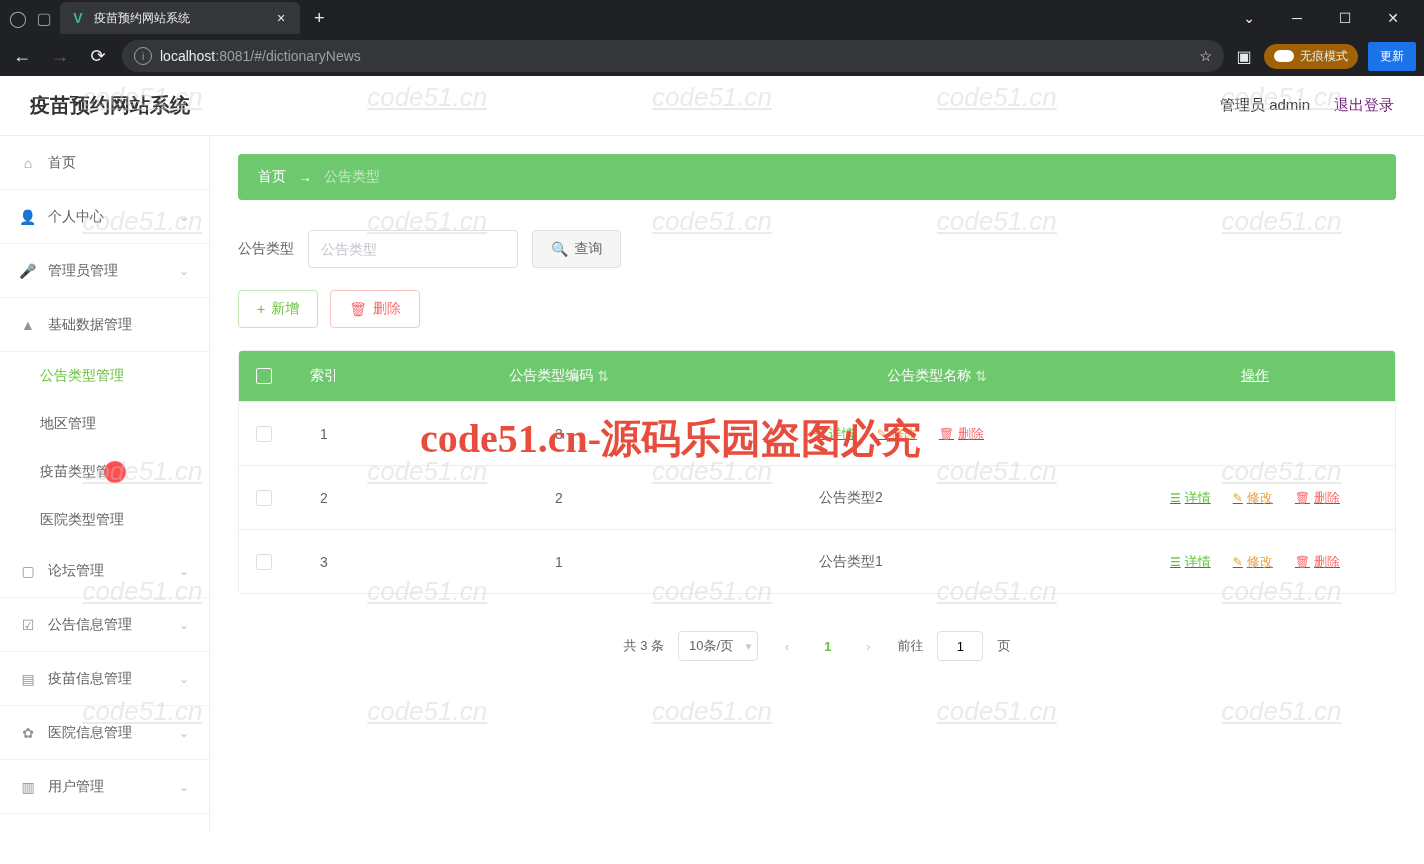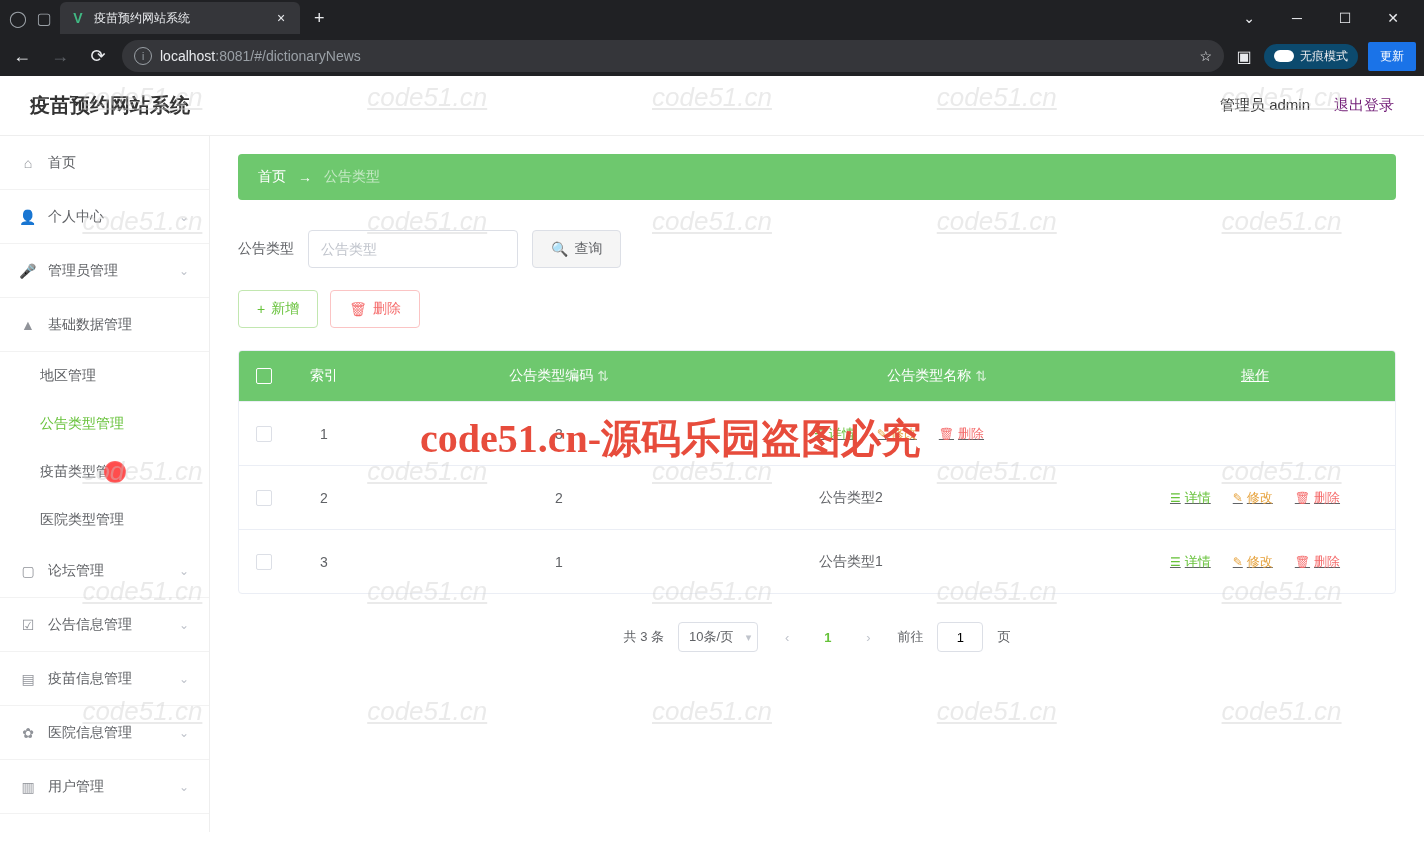--- a/index.html
+++ b/index.html
@@ -18,21 +18,21 @@
 .window-controls > div { width: 46px; height: 32px; display: flex; align-items: center; justify-content: center; color: #e8eaed; cursor: pointer; font-size: 14px; }
 
 .nav-bar { display: flex; align-items: center; height: 40px; padding: 0 8px; gap: 10px; }
 .nav-btn { width: 28px; height: 28px; display: flex; align-items: center; justify-content: center; color: #e8eaed; cursor: pointer; font-size: 18px; }
 .addr-bar { flex: 1; background: #35363a; border-radius: 20px; height: 32px; display: flex; align-items: center; padding: 0 12px; gap: 8px; color: #9aa0a6; font-size: 14px; }
 .addr-bar .info-icn { width: 18px; height: 18px; border: 1px solid #9aa0a6; border-radius: 50%; display: inline-flex; align-items: center; justify-content: center; font-size: 10px; }
 .addr-bar .host { color: #e8eaed; }
 .addr-bar .star { margin-left: auto; color: #e8eaed; cursor: pointer; }
 .right-icons { display: flex; align-items: center; gap: 10px; }
 .right-icons .sq { width: 20px; height: 20px; display: flex; align-items: center; justify-content: center; }
-.incognito { background: #0c4a6e; border-radius: 14px; padding: 4px 10px; display: flex; align-items: center; gap: 6px; font-size: 12px; color: #e8eaed; }
+.incognito { background: #a16207; border-radius: 14px; padding: 4px 10px; display: flex; align-items: center; gap: 6px; font-size: 12px; color: #e8eaed; }
 .incognito .glasses { width: 20px; height: 12px; background: #fff; border-radius: 6px; position: relative; }
 .update-btn { background: #1a73e8; color: #fff; padding: 6px 12px; font-size: 12px; border-radius: 2px; cursor: pointer; }
 
 .bookmark-bar { display: flex; align-items: center; height: 32px; padding: 0 12px; gap: 18px; font-size: 12px; border-top: 1px solid #3c4043; }
 .bookmark { display: flex; align-items: center; gap: 6px; color: #e8eaed; cursor: pointer; }
 .bookmark .folder { width: 16px; height: 12px; background: #fdd663; border-radius: 2px; }
 .bookmark-bar .right { margin-left: auto; }
 
 
 .app { display: flex; flex-direction: column; height: calc(864px - 108px); position: relative; }
@@ -78,21 +78,21 @@
 .table-row { display: flex; height: 64px; align-items: center; border-top: 1px solid #ebeef5; font-size: 14px; color: #606266; }
 .table-row .td.name { justify-content: flex-start; padding-left: 60px; }
 .chk { width: 16px; height: 16px; border: 1px solid #dcdfe6; border-radius: 2px; display: inline-block; cursor: pointer; }
 .chk.white { border-color: #fff; }
 .op-link { display: inline-flex; align-items: center; gap: 4px; cursor: pointer; font-size: 13px; }
 .op-detail { color: #67c23a; }
 .op-edit { color: #e6a23c; }
 .op-del { color: #f56c6c; }
 .op-ico { font-size: 12px; }
 
-.pagination { display: flex; align-items: center; justify-content: center; gap: 14px; margin-top: 28px; font-size: 13px; color: #606266; }
+.pagination { display: flex; align-items: center; justify-content: center; gap: 14px; margin-top: 37px; font-size: 13px; color: #606266; }
 .pagination .pg-select { height: 30px; border: 1px solid #dcdfe6; border-radius: 4px; padding: 0 24px 0 10px; font-size: 13px; position: relative; display: inline-flex; align-items: center; cursor: pointer; }
 .pagination .pg-select::after { content: "▾"; position: absolute; right: 6px; color: #c0c4cc; font-size: 11px; }
 .pagination .pg-btn { width: 30px; height: 30px; display: inline-flex; align-items: center; justify-content: center; cursor: pointer; color: #c0c4cc; }
 .pagination .pg-num { color: #67c23a; font-weight: bold; padding: 0 8px; }
 .pagination .pg-input { width: 46px; height: 30px; border: 1px solid #dcdfe6; border-radius: 4px; text-align: center; font-size: 13px; outline: none; }
 
 
 .wm-row { position: absolute; left: 0; right: 0; display: flex; justify-content: space-around; font-size: 26px; color: #ccc; opacity: 0.4; pointer-events: none; font-family: Arial; font-style: italic; z-index: 2; text-decoration: underline; }
 .wm-big { position: absolute; left: 420px; top: 335px; font-size: 40px; color: #e74c3c; font-weight: bold; pointer-events: none; z-index: 3; font-family: "SimSun", serif; }
 .wm-bottom { position: absolute; left: 140px; top: 610px; font-size: 42px; color: #888; font-weight: bold; pointer-events: none; z-index: 3; }
@@ -196,25 +196,25 @@
         </div>
       <div class="menu-item">
           <span class="mi-icon">🎤</span>
           <span>管理员管理</span>
           <span class="chev">⌄</span>
         </div>
       <div class="menu-item">
           <span class="mi-icon">▲</span>
           <span>基础数据管理</span>
         </div>
+      <div class="menu-item sub active">
+          <span>公告类型管理</span>
+        </div>
       <div class="menu-item sub">
           <span>地区管理</span>
-        </div>
-      <div class="menu-item sub active">
-          <span>公告类型管理</span>
         </div>
       <div class="menu-item sub" style="position:relative;">
           <span>疫苗类型管理</span>
           <span class="red-cursor"></span>
         </div>
       <div class="menu-item sub">
           <span>医院类型管理</span>
         </div>
       <div class="menu-item">
           <span class="mi-icon">▢</span>

